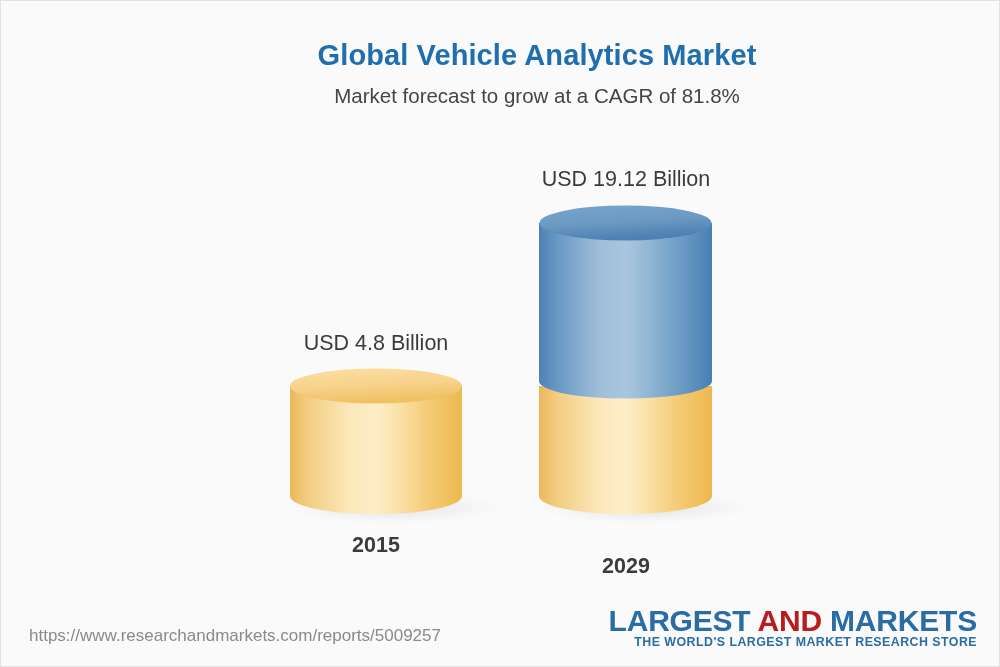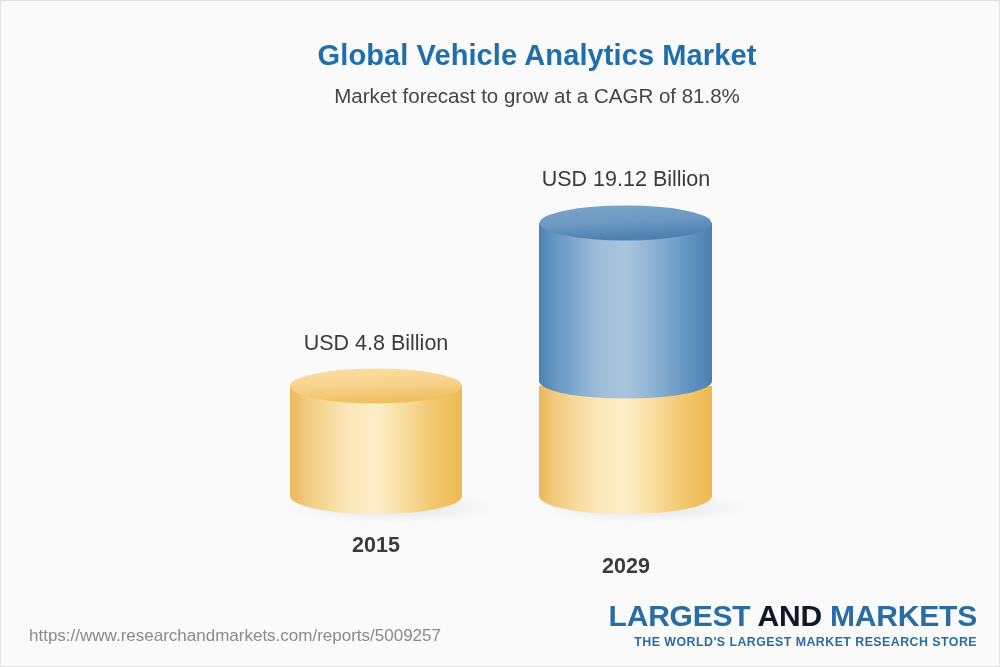--- a/index.html
+++ b/index.html
@@ -108,25 +108,24 @@
     line-height: 1;
   }
   .brand-main {
     font-size: 30px;
     font-weight: bold;
     color: #2a6da4;
     letter-spacing: -0.2px;
     white-space: nowrap;
   }
   .brand-and {
-    color: #0f172a;
+    color: #b91c1c;
     margin-top: 32px;
   }
   .brand-tagline {
-    margin-top: 5px;
     font-size: 12.4px;
     font-weight: bold;
     color: #2a6da4;
     letter-spacing: 0.45px;
     white-space: nowrap;
   }
 </style>
 </head>
 <body>
 

